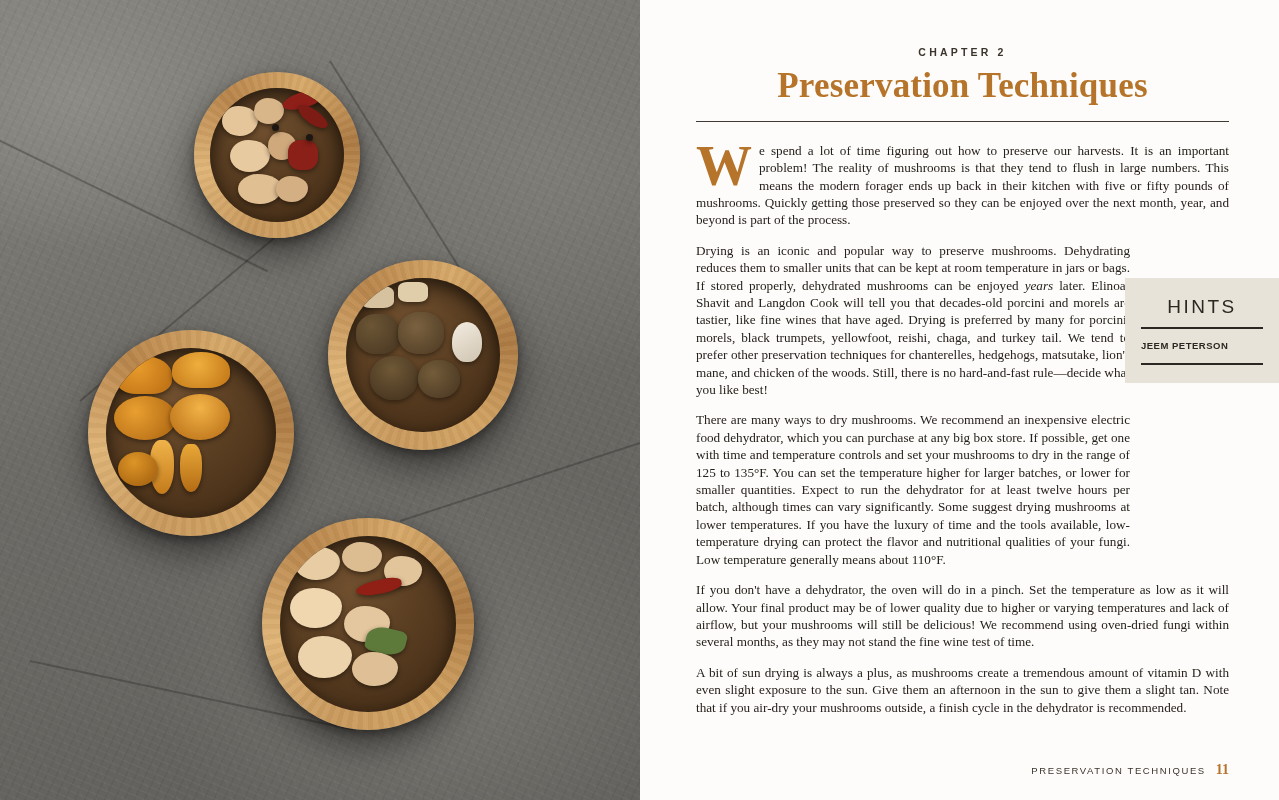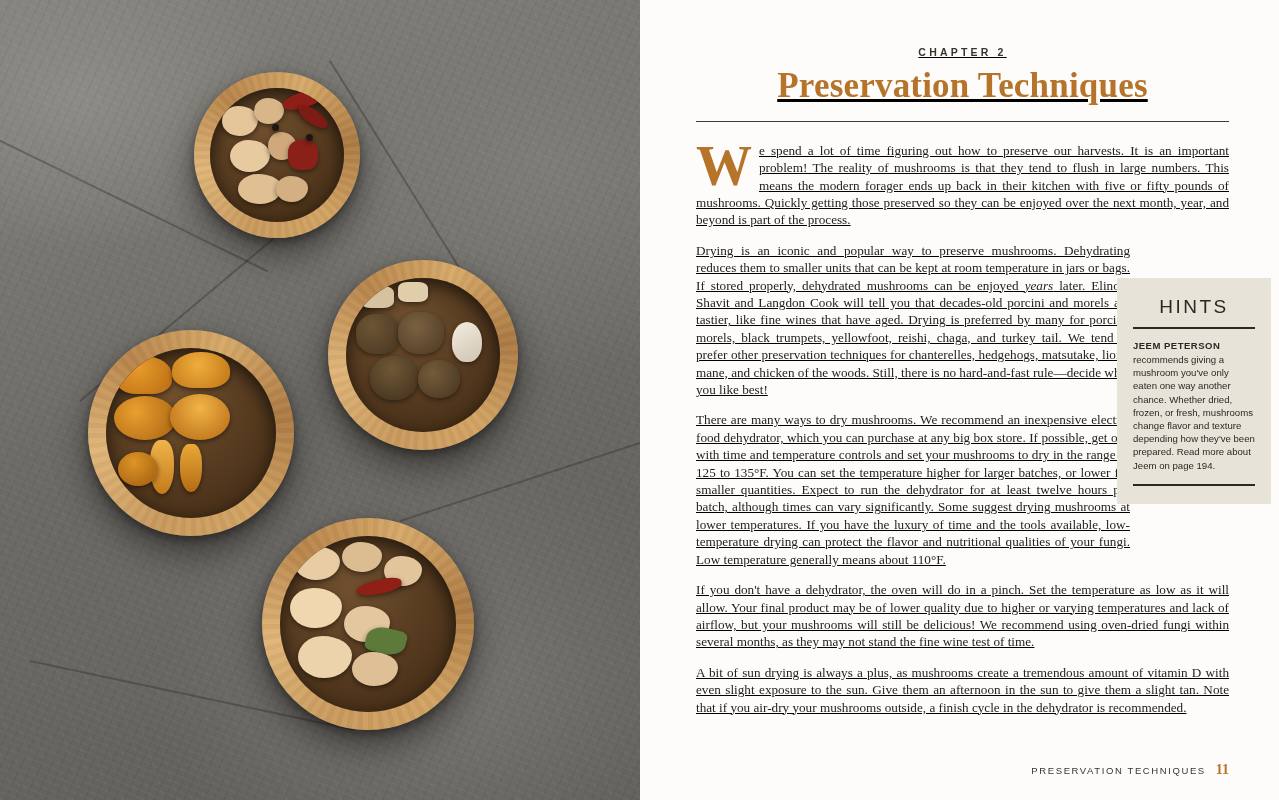--- a/index.html
+++ b/index.html
@@ -89,21 +89,20 @@
   }
 
   
   .text-page {
     position: relative;
     width: 639px;
     height: 800px;
     background: #fdfcfa;
     box-sizing: border-box;
     padding: 46px 50px 0 56px;
-    text-decoration: underline;
   }
   .chapter-label {
     text-align: center;
     font-family: "Liberation Sans", sans-serif;
     font-size: 10.5px;
     letter-spacing: 3.2px;
     font-weight: 700;
     color: #3a342c;
     margin-bottom: 10px;
   }
@@ -148,21 +147,21 @@
     font-size: 20px;
     font-weight: 700;
     color: #b5742a;
     margin: 16px 0 10px 0;
   }
   em { font-style: italic; }
 
   
   .hints {
     position: absolute;
-    right: 8px;
+    right: 0;
     top: 278px;
     width: 154px;
     background: #e7e3d9;
     padding: 18px 16px 18px 16px;
     box-sizing: border-box;
   }
   .hints-title {
     text-align: center;
     font-family: "Liberation Sans", sans-serif;
     font-size: 19px;
@@ -309,21 +308,20 @@
 
     <div class="body-col wide">
       <p class="para">If you don't have a dehydrator, the oven will do in a pinch. Set the temperature as low as it will allow. Your final product may be of lower quality due to higher or varying temperatures and lack of airflow, but your mushrooms will still be delicious! We recommend using oven-dried fungi within several months, as they may not stand the fine wine test of time.</p>
       <p class="para">A bit of sun drying is always a plus, as mushrooms create a tremendous amount of vitamin D with even slight exposure to the sun. Give them an afternoon in the sun to give them a slight tan. Note that if you air-dry your mushrooms outside, a finish cycle in the dehydrator is recommended.</p>
     </div>
 
     <div class="hints">
       <div class="hints-title">HINTS</div>
       <div class="hints-rule"></div>
       <div class="hints-name">JEEM PETERSON</div>
-      <div class="hints-body">recommends giving a mushroom you've only eaten one way another chance. Whether dried, frozen, or fresh, mushrooms change flavor and texture depending how they've been prepared. Read more about Jeem on page 194.</div>
       <div class="hints-bottomrule"></div>
     </div>
 
     <div class="footer">
       <span class="footer-label">PRESERVATION TECHNIQUES</span>
       <span class="footer-page">11</span>
     </div>
   </div>
 </div>
 

